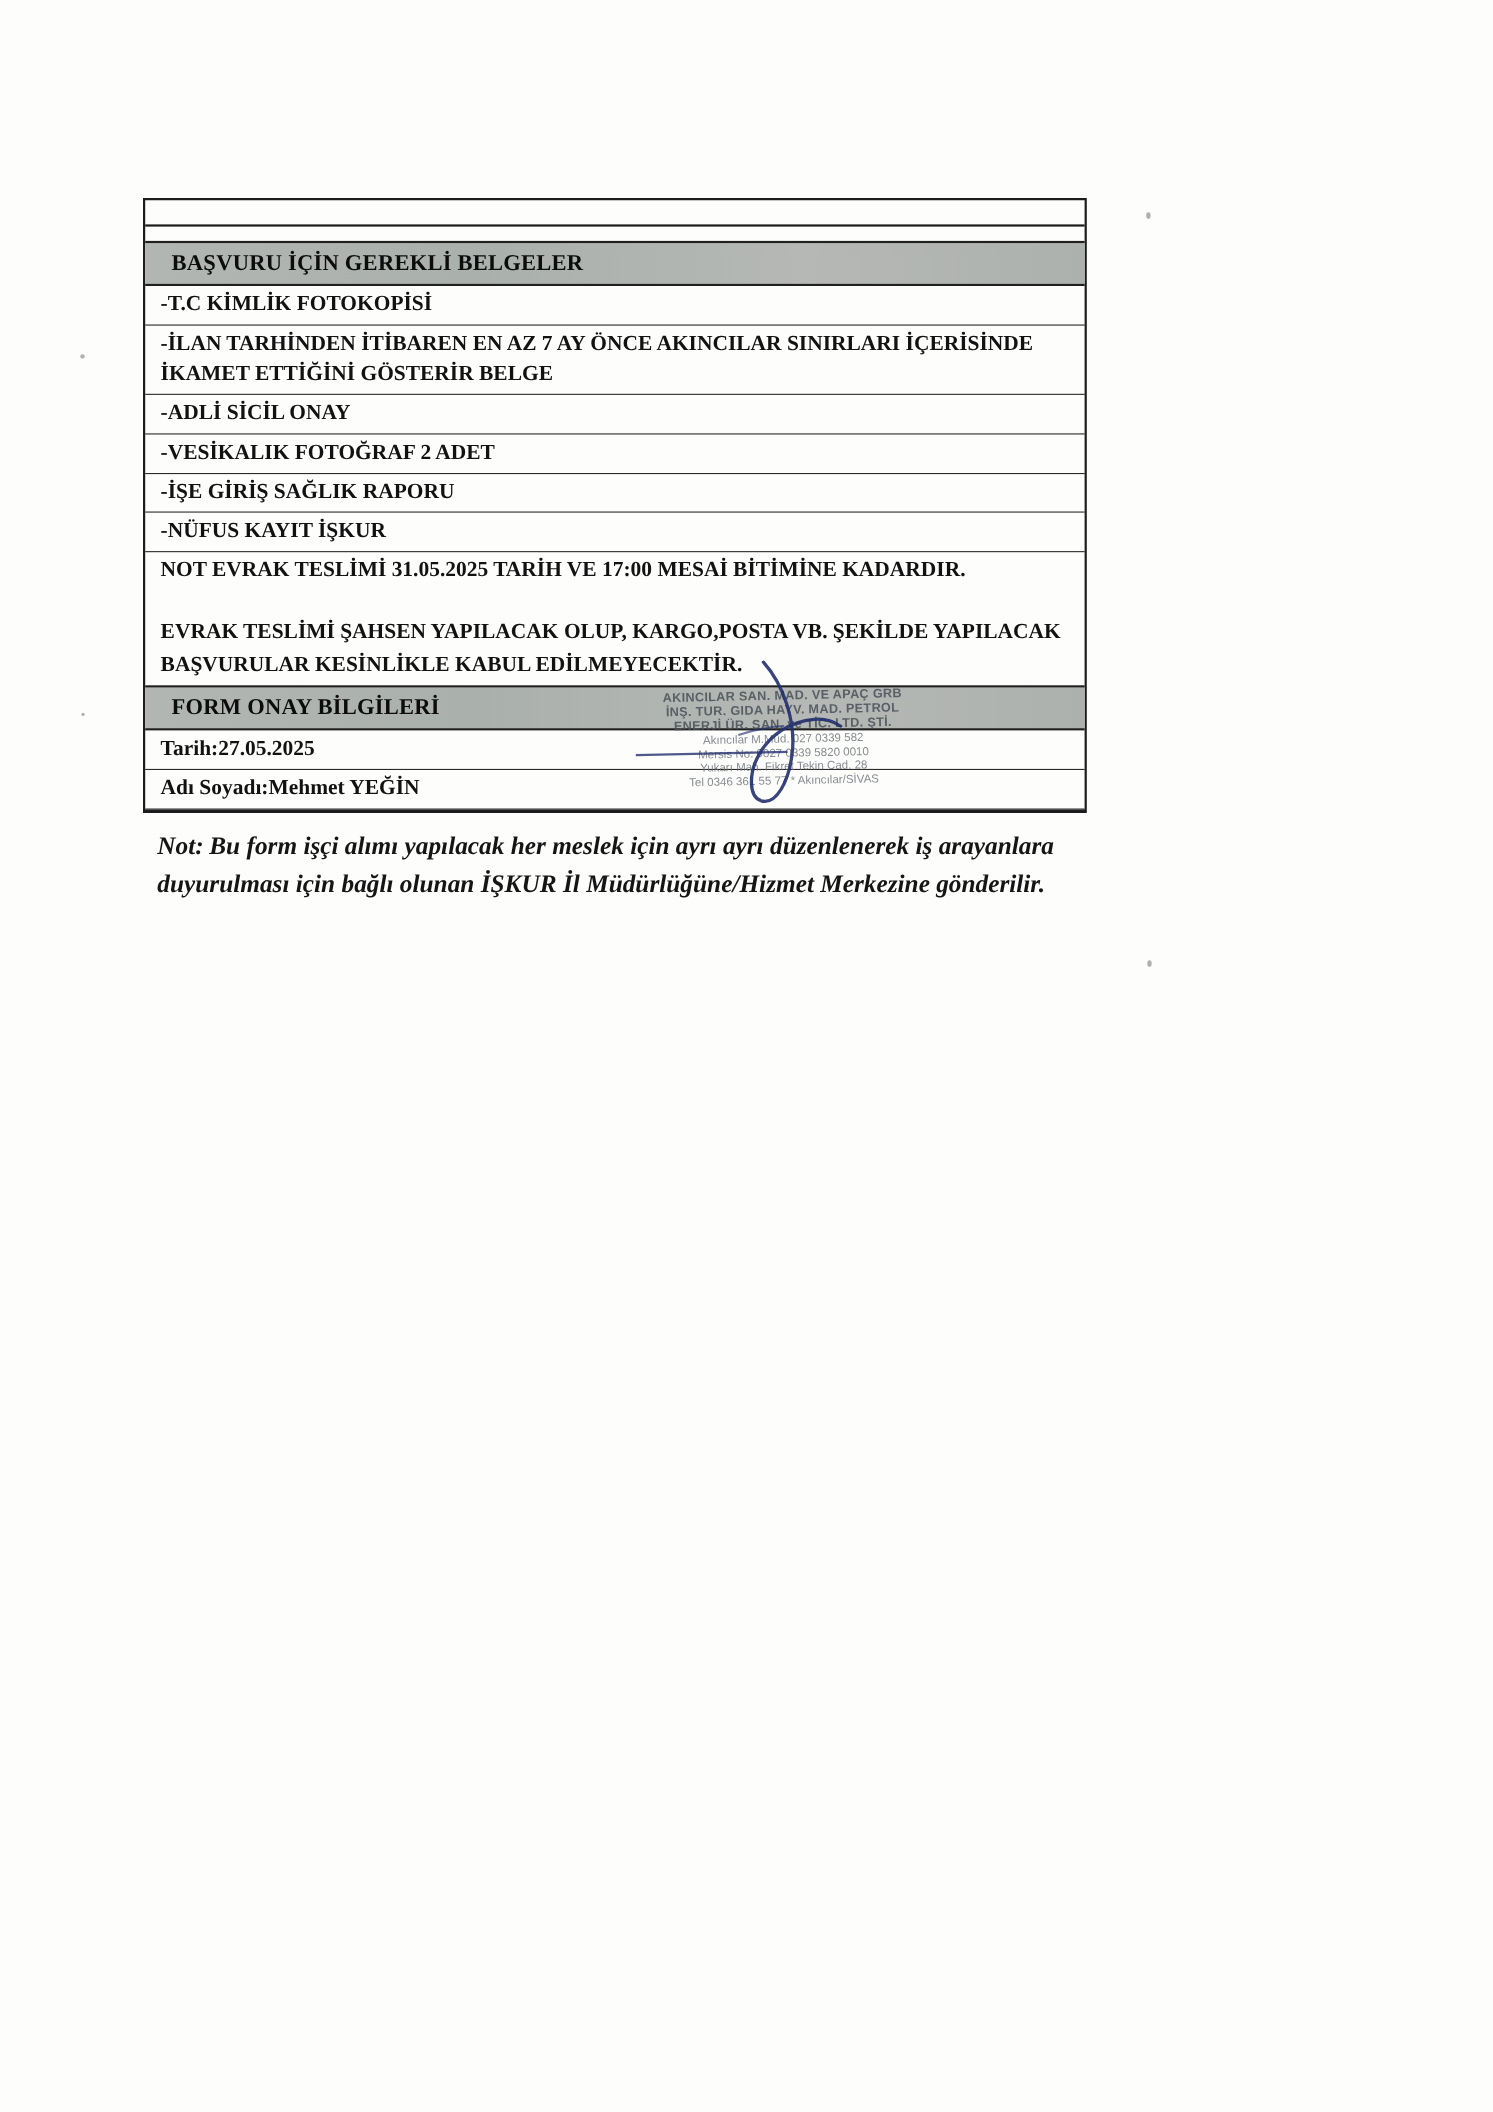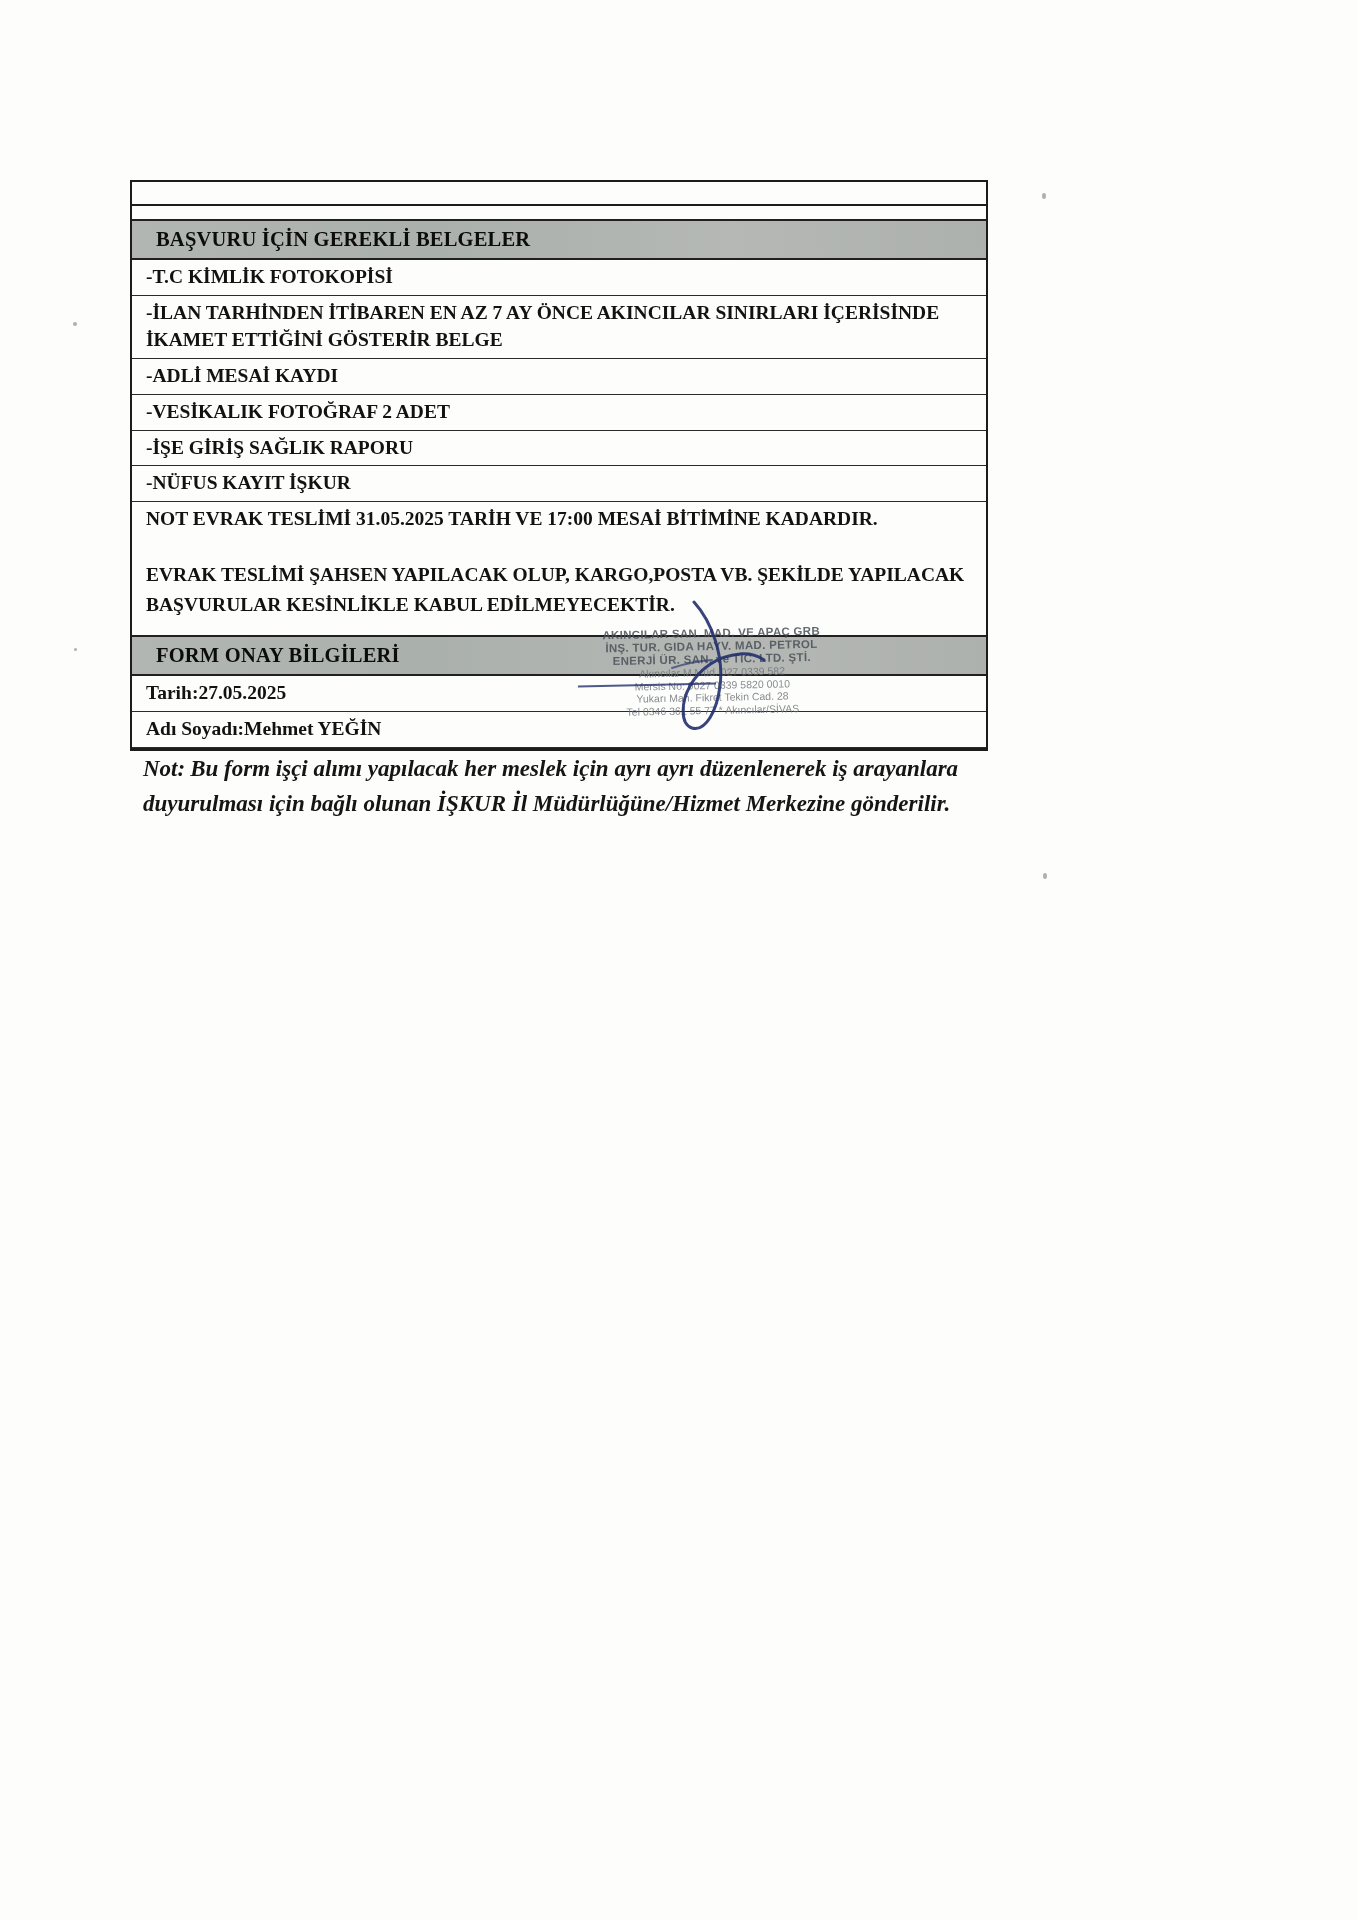--- a/index.html
+++ b/index.html
@@ -34,21 +34,21 @@
   .section-bar {
     background:linear-gradient(90deg,#b2b6b3 0%,#aab0ac 35%,#b5b8b4 70%,#adb1ae 100%);
     border-top:2px solid #202020;
     border-bottom:2px solid #202020;
     font-weight:700;
     font-size:20.5px;
     letter-spacing:0.2px;
     padding:7px 12px 7px 24px;
     color:#0c0c0c;
   }
-  .note-cell { border-bottom:none; padding-bottom:14px; }
+  .note-cell { border-bottom:none; padding-bottom:2px; }
   .delivery-note { margin-top:27px; line-height:1.55; max-width:830px; }
   .stamp-row { border-bottom:none; min-height:46px; display:flex; align-items:center; }
 
   
   .stamp {
     position:absolute;
     left:578px; top:627px;
     width:268px;
     transform:rotate(-1.2deg);
     font-family:"Liberation Sans", sans-serif;
@@ -114,21 +114,21 @@
 
   <div class="form-table">
 
     <div class="trow empty-row"></div>
     <div class="trow gap-row"></div>
 
     <div class="section-bar">BAŞVURU İÇİN GEREKLİ BELGELER</div>
 
     <div class="trow">-T.C KİMLİK FOTOKOPİSİ</div>
     <div class="trow">-İLAN TARHİNDEN İTİBAREN EN AZ 7 AY ÖNCE AKINCILAR SINIRLARI İÇERİSİNDE İKAMET ETTİĞİNİ GÖSTERİR BELGE</div>
-    <div class="trow">-ADLİ MESAİ KAYDI</div>
+    <div class="trow">-ADLİ SİCİL ONAY</div>
     <div class="trow">-VESİKALIK FOTOĞRAF 2 ADET</div>
     <div class="trow">-İŞE GİRİŞ SAĞLIK RAPORU</div>
     <div class="trow">-NÜFUS KAYIT İŞKUR</div>
 
     <div class="trow note-cell">
       <div>NOT EVRAK TESLİMİ 31.05.2025 TARİH VE 17:00 MESAİ BİTİMİNE KADARDIR.</div>
       <div class="delivery-note">EVRAK TESLİMİ ŞAHSEN YAPILACAK OLUP, KARGO,POSTA VB. ŞEKİLDE YAPILACAK BAŞVURULAR KESİNLİKLE KABUL EDİLMEYECEKTİR.</div>
     </div>
 
     <div class="section-bar">FORM ONAY BİLGİLERİ</div>

